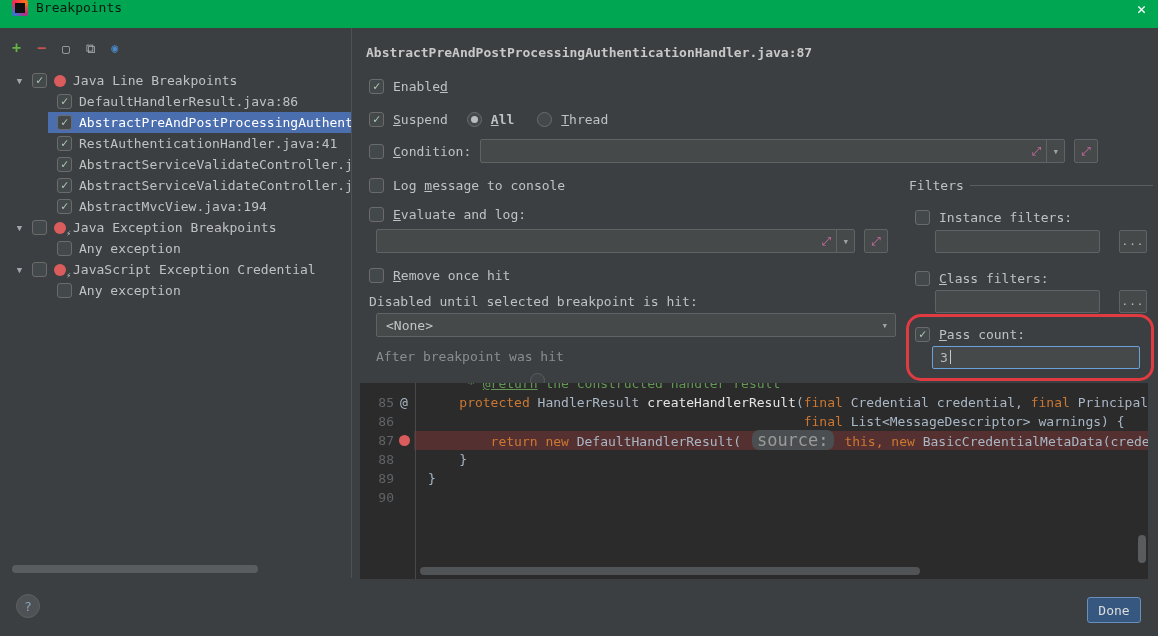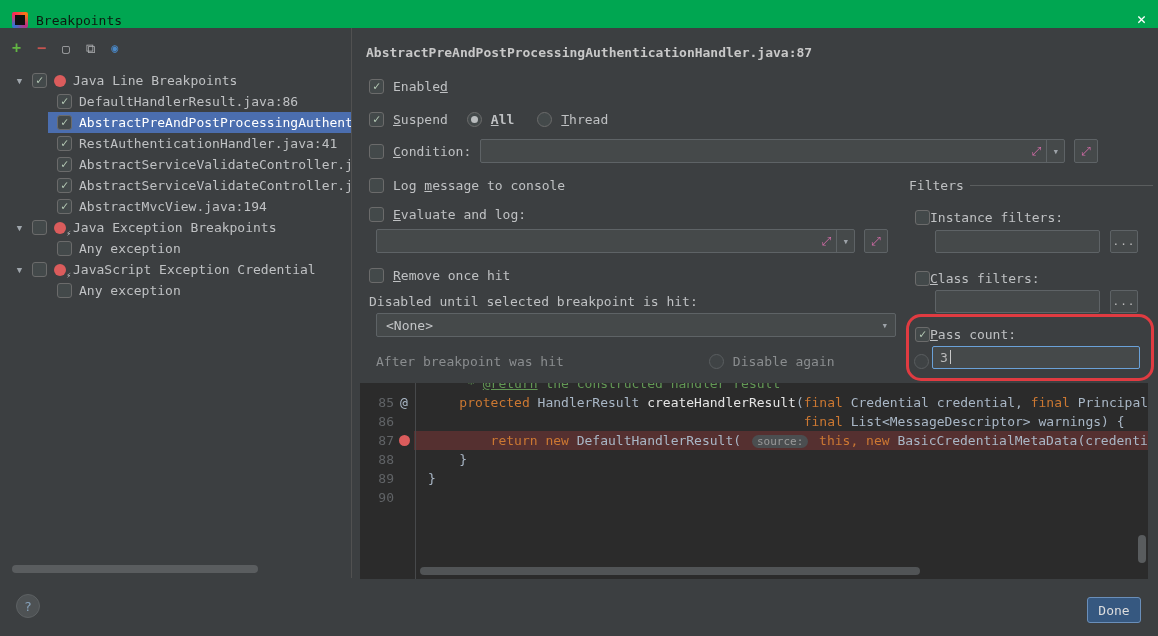--- a/index.html
+++ b/index.html
@@ -2,21 +2,21 @@
 <html><head>
 <meta charset="utf-8">
 <style>
   * { margin:0; padding:0; box-sizing:border-box; }
   html,body { width:1158px; height:636px; background:#3c3f41; }
   .win { position:relative; width:1158px; height:636px; background:#3c3f41; overflow:hidden;
          font-family:"DejaVu Sans Mono", monospace; font-size:13px; color:#bfc1c3; }
 
   
   .titlebar { position:absolute; top:0; left:0; right:0; height:28px; background:#00a651;
-              display:flex; align-items:flex-end; gap:8px; padding:0 12px; }
+              display:flex; align-items:flex-start; gap:8px; padding:0 12px; }
   .app-icon { width:16px; height:16px; border-radius:2px; position:relative; flex:none;
               background:conic-gradient(from 45deg,#f97a12,#b92d83,#3177d2,#fe2857,#f97a12); }
   .app-icon::after { content:""; position:absolute; inset:3px; background:#101010; }
   .win-title { color:#0d1a10; font-size:13px; }
   .close-x { margin-left:auto; color:#ffffff; font-size:15px; cursor:default; }
 
   
   .left-panel { position:absolute; top:28px; left:0; width:352px; height:550px; border-right:1px solid #515151; }
   .toolbar { height:28px; margin-top:6px; display:flex; align-items:center; gap:16px; padding:0 12px; }
   .tb { font-size:15px; line-height:1; }
@@ -61,21 +61,21 @@
             color:#cf6ba5; display:flex; align-items:center; justify-content:center; font-size:12px; flex:none; }
 
   .combo { width:520px; height:24px; background:#45494a; border:1px solid #5e6366; border-radius:2px;
            display:flex; align-items:center; padding:0 2px 0 9px; color:#c3c5c7; }
   .combo .arrow-seg { border-left:none; margin-left:auto; }
 
   
   .filters { position:absolute; left:905px; top:172px; width:252px; height:215px; }
   .f-head { position:absolute; top:6px; left:4px; right:4px; display:flex; align-items:center; gap:6px; }
   .f-head .line { flex:1; height:1px; background:#5a5d5e; }
-  .f-row { position:absolute; display:flex; align-items:center; gap:0; height:18px; }
+  .f-row { position:absolute; display:flex; align-items:center; gap:9px; height:18px; }
   .f-field { width:165px; height:23px; }
   .f-more { width:28px; height:23px; background:#45494a; border:1px solid #5e6366; border-radius:2px;
             color:#bbbbbb; display:flex; align-items:center; justify-content:center; font-size:11px; letter-spacing:1px; }
   .pass-field { width:208px; height:23px; border:1px solid #6aa1d8; }
   .caret { width:1px; height:14px; background:#c8c8c8; margin-left:2px; }
 
   .annotation { position:absolute; left:906px; top:314px; width:248px; height:67px;
                 border:3px solid #e03b41; border-radius:15px; pointer-events:none; z-index:6; }
 
   
@@ -86,21 +86,21 @@
   .lnum { width:34px; text-align:right; color:#606366; flex:none; }
   .lmark { width:20px; text-align:center; color:#a9b7c6; flex:none; }
   .lcode { flex:1; padding-left:14px; }
   .eline.bp .lcode { background:#553030; }
   .bp-dot { display:inline-block; width:11px; height:11px; border-radius:50%; background:#db5c5c; margin-top:4px; }
   .kw { color:#cc7832; }
   .pl { color:#a9b7c6; }
   .fn { color:#e5e5e5; }
   .doc { color:#629755; }
   .doc-ul { color:#629755; text-decoration:underline; }
-  .hint { background:#4b4e50; color:#9a9a9a; border-radius:7px; padding:0 5px; font-size:11px; margin:0 3px; }
+  .hint { background:#4b4e50; color:#9a9a9a; border-radius:7px; padding:0 5px; font-size:17px; margin:0 3px; }
   .e-hthumb { position:absolute; bottom:4px; left:60px; width:500px; height:8px; background:#515456; border-radius:4px; }
   .e-vthumb { position:absolute; right:2px; top:152px; width:8px; height:28px; background:#595c5e; border-radius:4px; }
 
   
   .help-btn { position:absolute; left:16px; top:594px; width:24px; height:24px; border-radius:50%;
               background:#4e5254; border:1px solid #5d6163; color:#87a3bd; display:flex;
               align-items:center; justify-content:center; font-size:13px; }
   .done-btn { position:absolute; right:17px; top:597px; width:54px; height:26px; background:#365880;
               border:1px solid #6a8fba; border-radius:3px; color:#dddddd; display:flex;
               align-items:center; justify-content:center; }
@@ -255,21 +255,21 @@
     <span>Disabled until selected breakpoint is hit:</span>
   </div>
 
   <div class="drow" style="left:376px; top:313px;">
     <div class="combo">
       <span>&lt;None&gt;</span>
       <span class="arrow-seg">▾</span>
     </div>
   </div>
 
-  <div class="drow" style="left:376px; top:349px;">
+  <div class="drow" style="left:376px; top:349px;flex-direction:column;">
     <span class="dim">After breakpoint was hit</span>
     <span class="radio dis" style="margin-left:136px;"></span>
     <span class="dim">Disable again</span>
     <span class="radio dis" style="margin-left:70px;"></span>
     <span class="dim">Leave enabled</span>
   </div>
 
   <div class="filters">
     <div class="f-head">
       <span>Filters</span>

